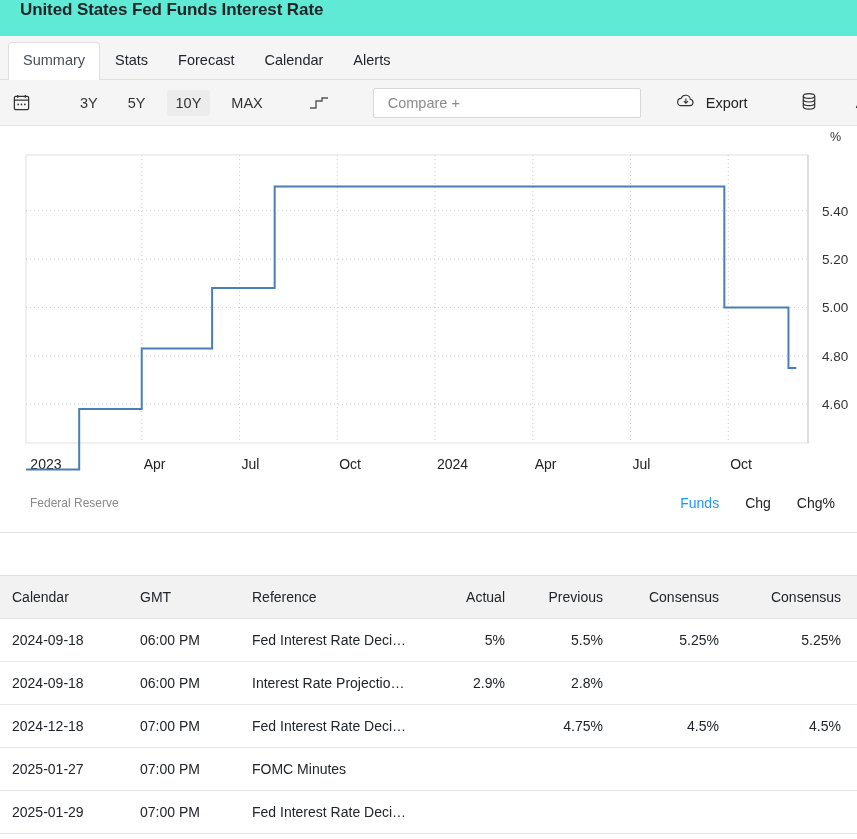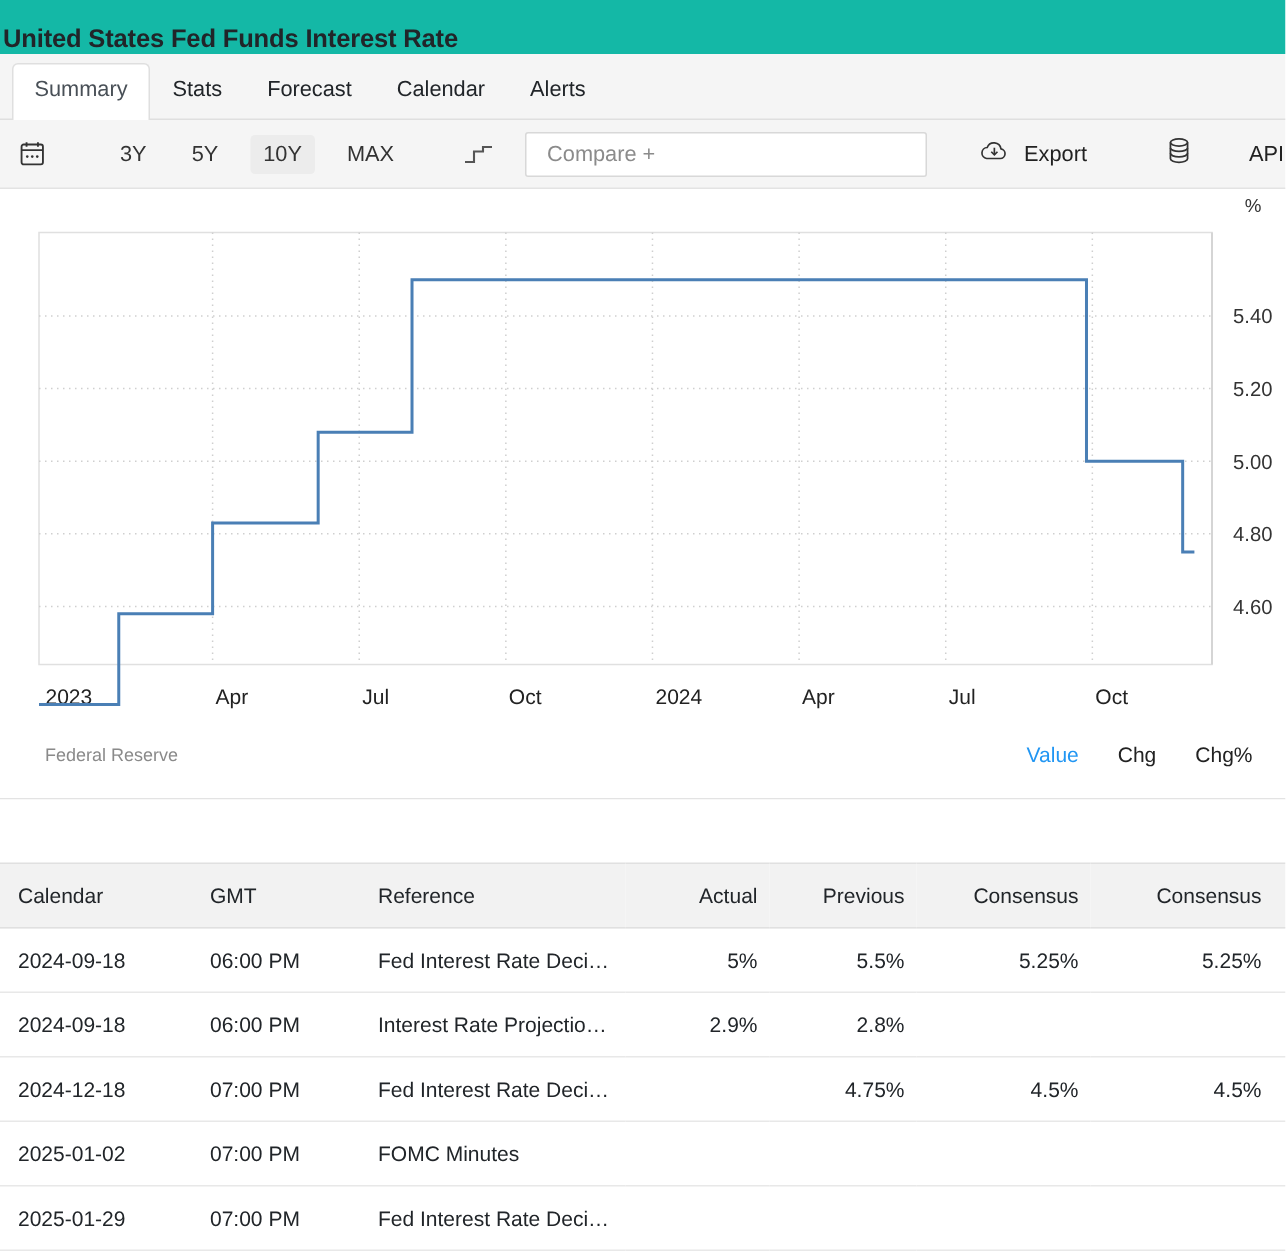--- a/index.html
+++ b/index.html
@@ -12,24 +12,24 @@
   body {
     width: 857px;
     height: 839px;
     overflow: hidden;
     color: #212529;
   }
 
   
   .title-bar {
     height: 36px;
-    background: #14b8a6;
-    display: flex;
-    align-items: flex-end;
-    padding: 0 2px;
+    background: #5eead4;
+    display: flex;
+    align-items: flex-start;
+    padding: 0 20px;
     box-sizing: border-box;
   }
   .title-bar h1 {
     font-size: 17px;
     font-weight: bold;
     margin: 0;
     color: #212529;
     letter-spacing: -0.1px;
   }
 
@@ -119,21 +119,21 @@
   .chart-type-btn {
     margin-left: 36px;
     display: flex;
     align-items: center;
     justify-content: center;
     width: 30px;
     height: 28px;
     cursor: pointer;
   }
   .compare-box {
-    margin-left: 20px;
+    margin-left: 43px;
     flex: 0 0 268px;
     height: 30px;
     background: #ffffff;
     border: 1px solid #d8d8d8;
     border-radius: 2px;
     display: flex;
     align-items: center;
     padding: 0 12px;
     box-sizing: border-box;
   }
@@ -361,21 +361,21 @@
         <line x1="728.236" y1="29" x2="728.236" y2="317" stroke="#cfcfcf" stroke-width="1" stroke-dasharray="1 3"></line>
         <text x="730.236" y="343" font-size="14" fill="#222" font-family="&quot;Liberation Sans&quot;, sans-serif">Oct</text>
         <line x1="808" y1="29" x2="808" y2="317" stroke="#cfcfcf" stroke-width="1"></line>
         <path d="M 26 343.6218487394959 L 79.176 343.6218487394959 L 79.176 283.1176470588236 L 141.736 283.1176470588236 L 141.736 222.6134453781513 L 212.11599999999999 222.6134453781513 L 212.11599999999999 162.109243697479 L 274.67600000000004 162.109243697479 L 274.67600000000004 60.46218487394958 L 724.326 60.46218487394958 L 724.326 181.47058823529414 L 788.4499999999999 181.47058823529414 L 788.4499999999999 241.97478991596643 L 796.27 241.97478991596643 L 796.27 241.97478991596643" fill="none" stroke="#4a7fb5" stroke-width="2" stroke-linejoin="miter" stroke-linecap="butt"></path>
       </svg>
   </div>
 
   <div class="chart-footer">
     <div class="source">Federal Reserve</div>
     <div class="metric-toggles" id="metric-toggles">
-        <div class="metric active" style="color: rgb(33, 150, 243);">Value</div>
+        <div class="metric active" style="color: rgb(33, 150, 243);">Funds</div>
         <div class="metric">Chg</div>
         <div class="metric">Chg%</div>
       </div>
   </div>
 </div>
 
 <div class="spacer"></div>
 
 <table class="cal-table">
   <thead>
@@ -411,21 +411,21 @@
       <tr>
         <td class="col-cal">2024-12-18</td>
         <td class="col-gmt">07:00 PM</td>
         <td class="col-ref">Fed Interest Rate Decision</td>
         <td class="col-act num"></td>
         <td class="col-prev num">4.75%</td>
         <td class="col-cons num">4.5%</td>
         <td class="col-te num">4.5%</td>
       </tr>
       <tr>
-        <td class="col-cal">2025-01-02</td>
+        <td class="col-cal">2025-01-27</td>
         <td class="col-gmt">07:00 PM</td>
         <td class="col-ref">FOMC Minutes</td>
         <td class="col-act num"></td>
         <td class="col-prev num"></td>
         <td class="col-cons num"></td>
         <td class="col-te num"></td>
       </tr>
       <tr>
         <td class="col-cal">2025-01-29</td>
         <td class="col-gmt">07:00 PM</td>

